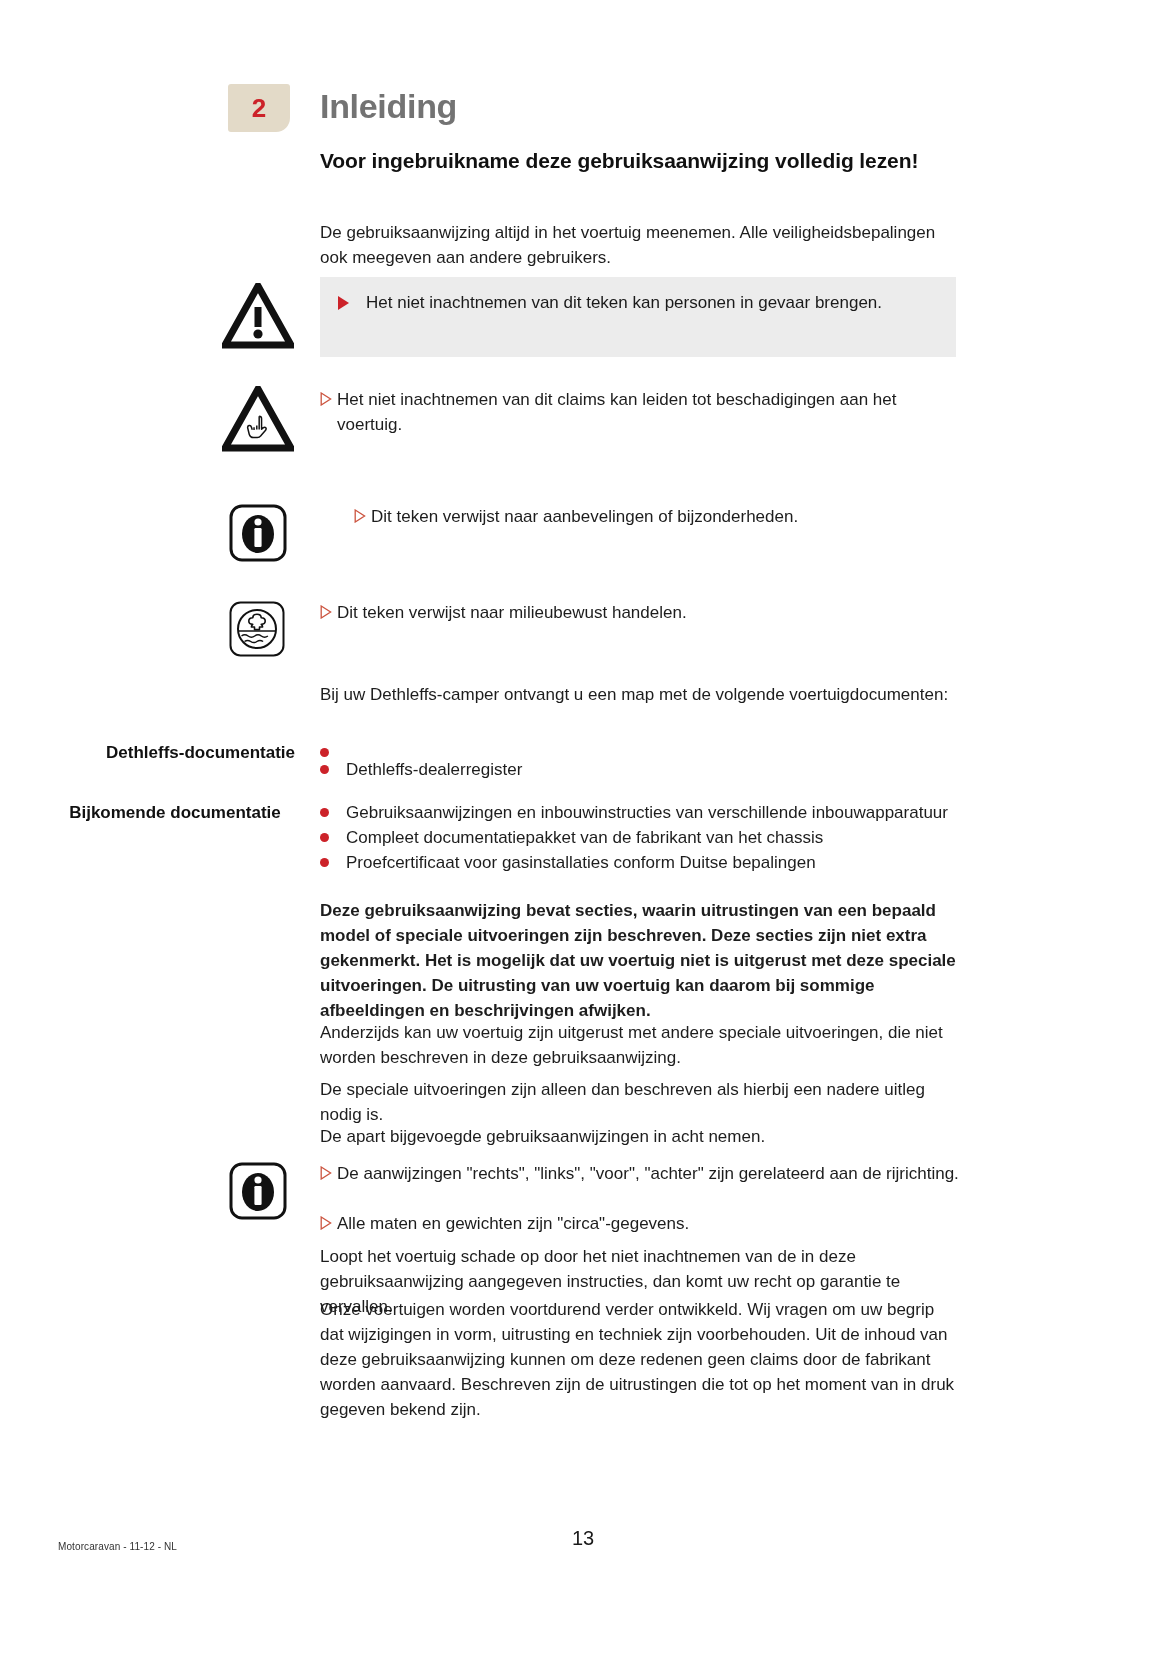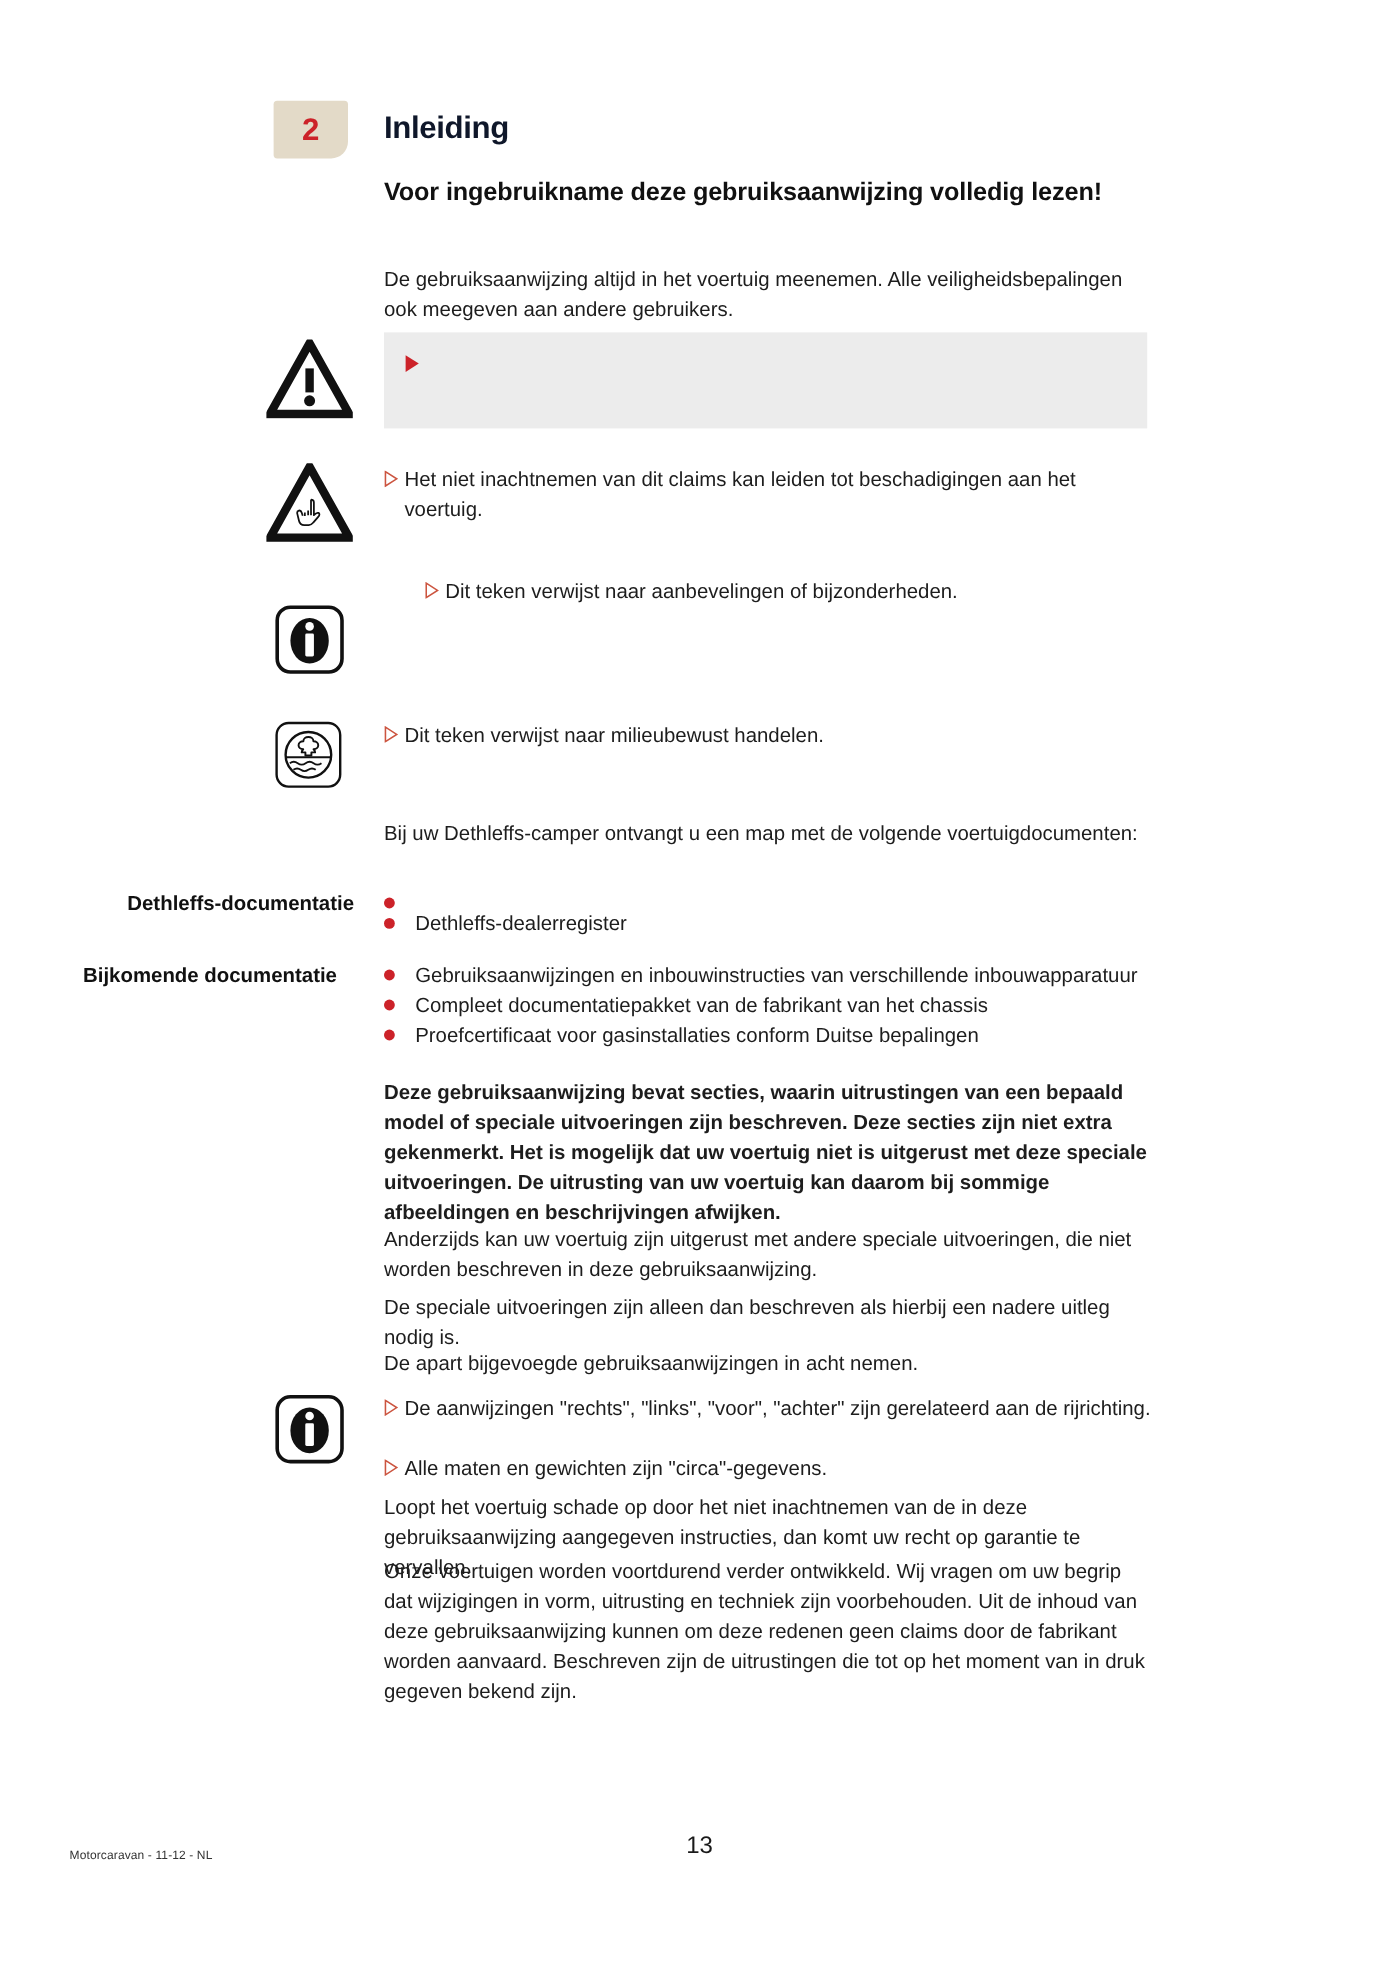--- a/index.html
+++ b/index.html
@@ -39,23 +39,23 @@
     display: flex;
     align-items: center;
     justify-content: center;
     font-size: 26px;
     font-weight: bold;
     color: #cc2229;
     letter-spacing: 0;
   }
   .chapter-title {
     margin-left: 30px;
-    font-size: 26px;
-    font-weight: bold;
-    color: #0f172a;
+    font-size: 34px;
+    font-weight: bold;
+    color: #737373;
     line-height: 44px;
     margin-top: 0px;
     letter-spacing: -0.3px;
   }
 
   
   .col {
     position: absolute;
     left: 320px;
     width: 640px;
@@ -209,20 +209,21 @@
   <div class="icon-box" style="left:222px; top:283px;">
     <svg width="72" height="66" viewBox="0 0 72 66">
       <path d="M36 3 L69 62 L3 62 Z" fill="none" stroke="#111" stroke-width="7" stroke-linejoin="miter"></path>
       <rect x="32.5" y="24" width="7" height="20" fill="#111"></rect>
       <circle cx="36" cy="51" r="4.6" fill="#111"></circle>
     </svg>
   </div>
   <div class="callout-gray">
     <div class="line">
       <span class="bullet-tri-solid"></span>
+      <span class="txt" style="font-size:17px; line-height:25px; margin-left:17px;">Het niet inachtnemen van dit teken kan personen in gevaar brengen.</span>
     </div>
   </div>
 
   <div class="icon-box" style="left:222px; top:386px;">
     <svg width="72" height="66" viewBox="0 0 72 66">
       <path d="M36 3 L69 62 L3 62 Z" fill="none" stroke="#111" stroke-width="7" stroke-linejoin="miter"></path>
       <g transform="translate(22,28) scale(0.92)" fill="none" stroke="#111" stroke-width="1.6" stroke-linejoin="round">
         <path d="M16.5 2.5 c1.6 0 2.6 1.1 2.6 2.6 v11.5 c0 0 2.4-2.6 4.1-2.0 c1.5 0.5 0.9 2.4 -0.2 3.6 l-4.3 5.0 c-1.2 1.4 -2.0 2.4 -4.2 2.4 h-4.1 c-2.6 0 -4.3-1.7 -4.8-3.9 l-1.5-6.2 c-0.4-1.6 0.2-2.7 1.4-3.0 c1.2-0.3 2.2 0.6 2.6 1.9 l0.9 2.8"></path>
         <path d="M13.9 16.8 v-4.3"></path>
         <path d="M10.9 17.4 v-3.1"></path>
@@ -240,21 +241,21 @@
   </div>
 
   <div class="icon-box" style="left:228px; top:503px;">
     <svg width="60" height="60" viewBox="0 0 60 60">
       <rect x="3" y="3" width="54" height="54" rx="11" ry="11" fill="none" stroke="#111" stroke-width="3"></rect>
       <ellipse cx="30" cy="31" rx="16" ry="19" fill="#111"></ellipse>
       <circle cx="30" cy="19" r="3.6" fill="#fff"></circle>
       <rect x="26.4" y="25" width="7.2" height="19" rx="1.2" fill="#fff"></rect>
     </svg>
   </div>
-  <div class="note-row" style="left:320px; top:480px; width:640px;padding-left:34px;">
+  <div class="note-row" style="left:320px; top:504px; width:640px;padding-left:34px;">
     <span class="bullet-tri-hollow">
       <svg width="12" height="14" viewBox="0 0 12 14">
           <path d="M1.2 1 L10.6 7 L1.2 13 Z" fill="none" stroke="#cc5540" stroke-width="1.3"></path>
         </svg>
     </span>
     <span class="txt">Dit teken verwijst naar aanbevelingen of bijzonderheden.</span>
   </div>
 
   <div class="icon-box" style="left:228px; top:600px;">
     <svg width="58" height="58" viewBox="0 0 58 58">

